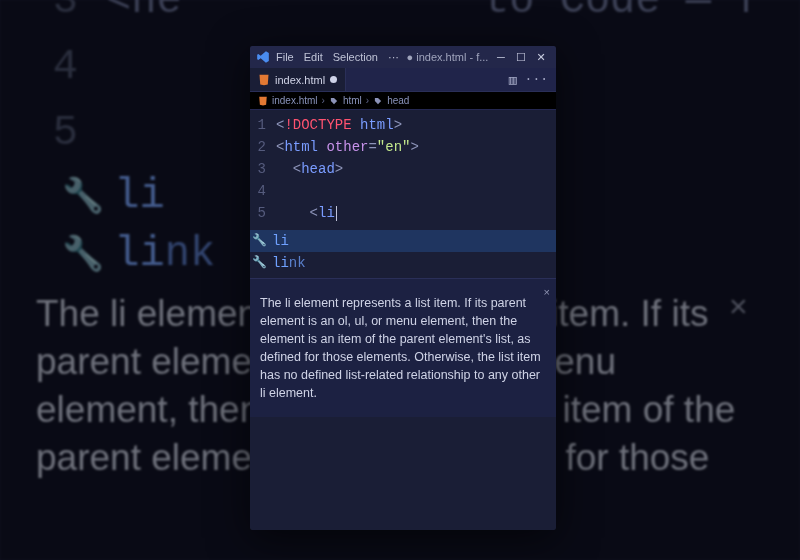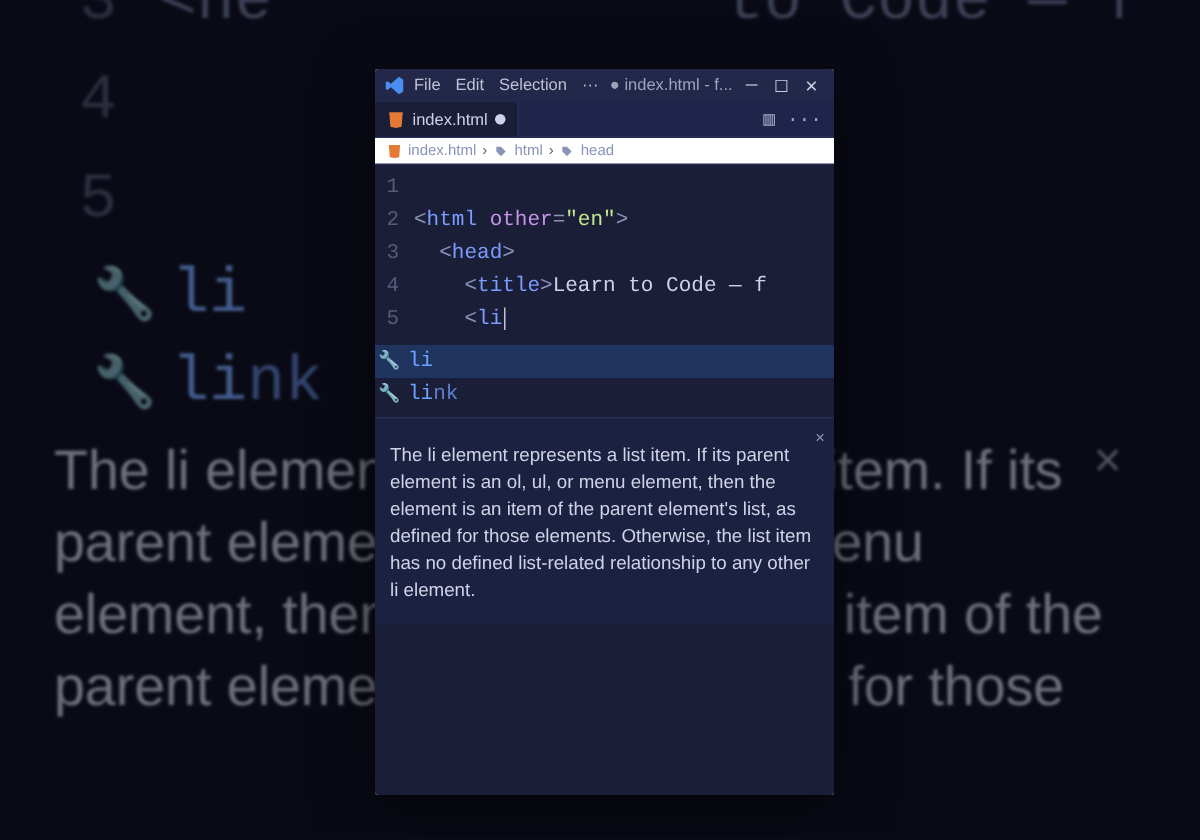--- a/index.html
+++ b/index.html
@@ -6,21 +6,21 @@
   html,body { width:800px; height:560px; overflow:hidden; font-family:Consolas,"Courier New",monospace; background:#0e1020; }
   .bg { position:absolute; inset:0; background:#111326; filter:blur(1px) brightness(.55); }
   .bg-code { position:absolute; left:36px; top:-32px; font-size:42px; line-height:66px; color:#6b7399; }
   .bg-code .gut { display:inline-block; width:42px; color:#4c536f; text-align:right; margin-right:28px; }
   .bg-sugg { position:absolute; left:62px; top:168px; font-size:42px; line-height:56px; }
   .bg-sugg .wrench { color:#888ea8; font-size:34px; margin-right:10px; }
   .bg-sugg .kw { color:#7aa6ff; }
   .bg-desc { position:absolute; left:36px; right:36px; top:290px; color:#c7ccdf; font-size:37px; line-height:48px; font-family:"Segoe UI",Arial,sans-serif; }
   .bg-close { position:absolute; right:52px; top:290px; color:#8e93aa; font-size:32px; }
 
-  .window { position:absolute; left:250px; top:46px; width:306px; height:484px; background:#ffffff; box-shadow:0 8px 40px rgba(0,0,0,.6); border-radius:2px; display:flex; flex-direction:column; font-size:12px; color:#bfc3d6; overflow:hidden; }
+  .window { position:absolute; left:250px; top:46px; width:306px; height:484px; background:#000000; box-shadow:0 8px 40px rgba(0,0,0,.6); border-radius:2px; display:flex; flex-direction:column; font-size:12px; color:#bfc3d6; overflow:hidden; }
   .titlebar { display:flex; align-items:center; height:22px; background:#23274a; padding:0 6px; gap:2px; font-family:"Segoe UI",Arial,sans-serif; font-size:11px; }
   .titlebar .logo { width:14px; height:14px; }
   .titlebar .mi { padding:0 4px; cursor:default; color:#bfc3d6; }
   .titlebar .dots { padding:0 4px; }
   .titlebar .center { flex:1; text-align:center; overflow:hidden; white-space:nowrap; color:#9fa4bc; }
   .titlebar .winbtn { width:18px; height:18px; display:flex; align-items:center; justify-content:center; color:#c8cce0; }
   .tabbar { display:flex; align-items:center; height:24px; background:#20244a; border-bottom:1px solid #2a2f58;}
   .tab { display:flex; align-items:center; gap:5px; height:100%; padding:0 8px; background:#1a1e36; border-right:1px solid #2a2f58; font-family:"Segoe UI",Arial,sans-serif; font-size:11px; color:#d0d3e6; }
   .tab .ficon { width:12px; height:12px; }
   .dirty { width:7px; height:7px; border-radius:50%; background:#cfd3e8; }
@@ -109,24 +109,24 @@
     <span>html</span>
     <span class="sep">›</span>
     <svg class="cicon" viewBox="0 0 16 16">
         <path fill="#8c93b8" d="M3 3l5 0 5 5-5 5-5-5z"></path>
       </svg>
     <span>head</span>
   </div>
 
   <div class="editor">
     <div id="edlines">
-        <div class="line"><span class="gutter">1</span></div>
+        <div class="line"><span class="gutter">1</span><span class="code"><span class="brkt">&lt;</span><span class="doctype">!DOCTYPE </span><span class="tagn">html</span><span class="brkt">&gt;</span></span></div>
         <div class="line"><span class="gutter">2</span><span class="code"><span class="brkt">&lt;</span><span class="tagn">html </span><span class="attr">other</span><span class="brkt">=</span><span class="str">"en"</span><span class="brkt">&gt;</span></span></div>
         <div class="line"><span class="gutter">3</span><span class="code">  <span class="brkt">&lt;</span><span class="tagn">head</span><span class="brkt">&gt;</span></span></div>
-        <div class="line"><span class="gutter">4</span><span class="code">    <span class="brkt">&lt;</span><span class="tagn">title</span><span class="brkt">&gt;</span><span class="txt">Learn to Code — f</span></span></div>
+        <div class="line"><span class="gutter">4</span></div>
         <div class="line"><span class="gutter">5</span><span class="code">    <span class="brkt">&lt;</span><span class="tagn">li</span><span class="cursor"></span></span></div>
       </div>
 
     <div class="intelli">
       <div class="sugg sel">
         <span class="sicon">🔧</span>
         <span class="match">li</span>
           <span class="rest"></span>
       </div>
       <div class="sugg">

